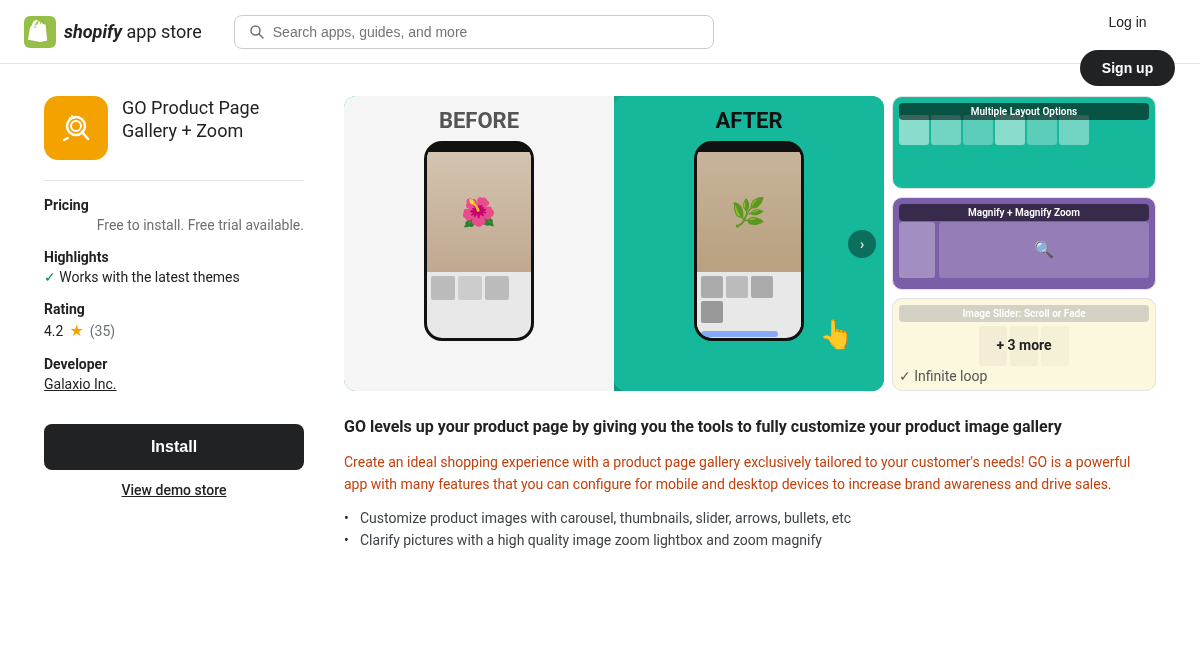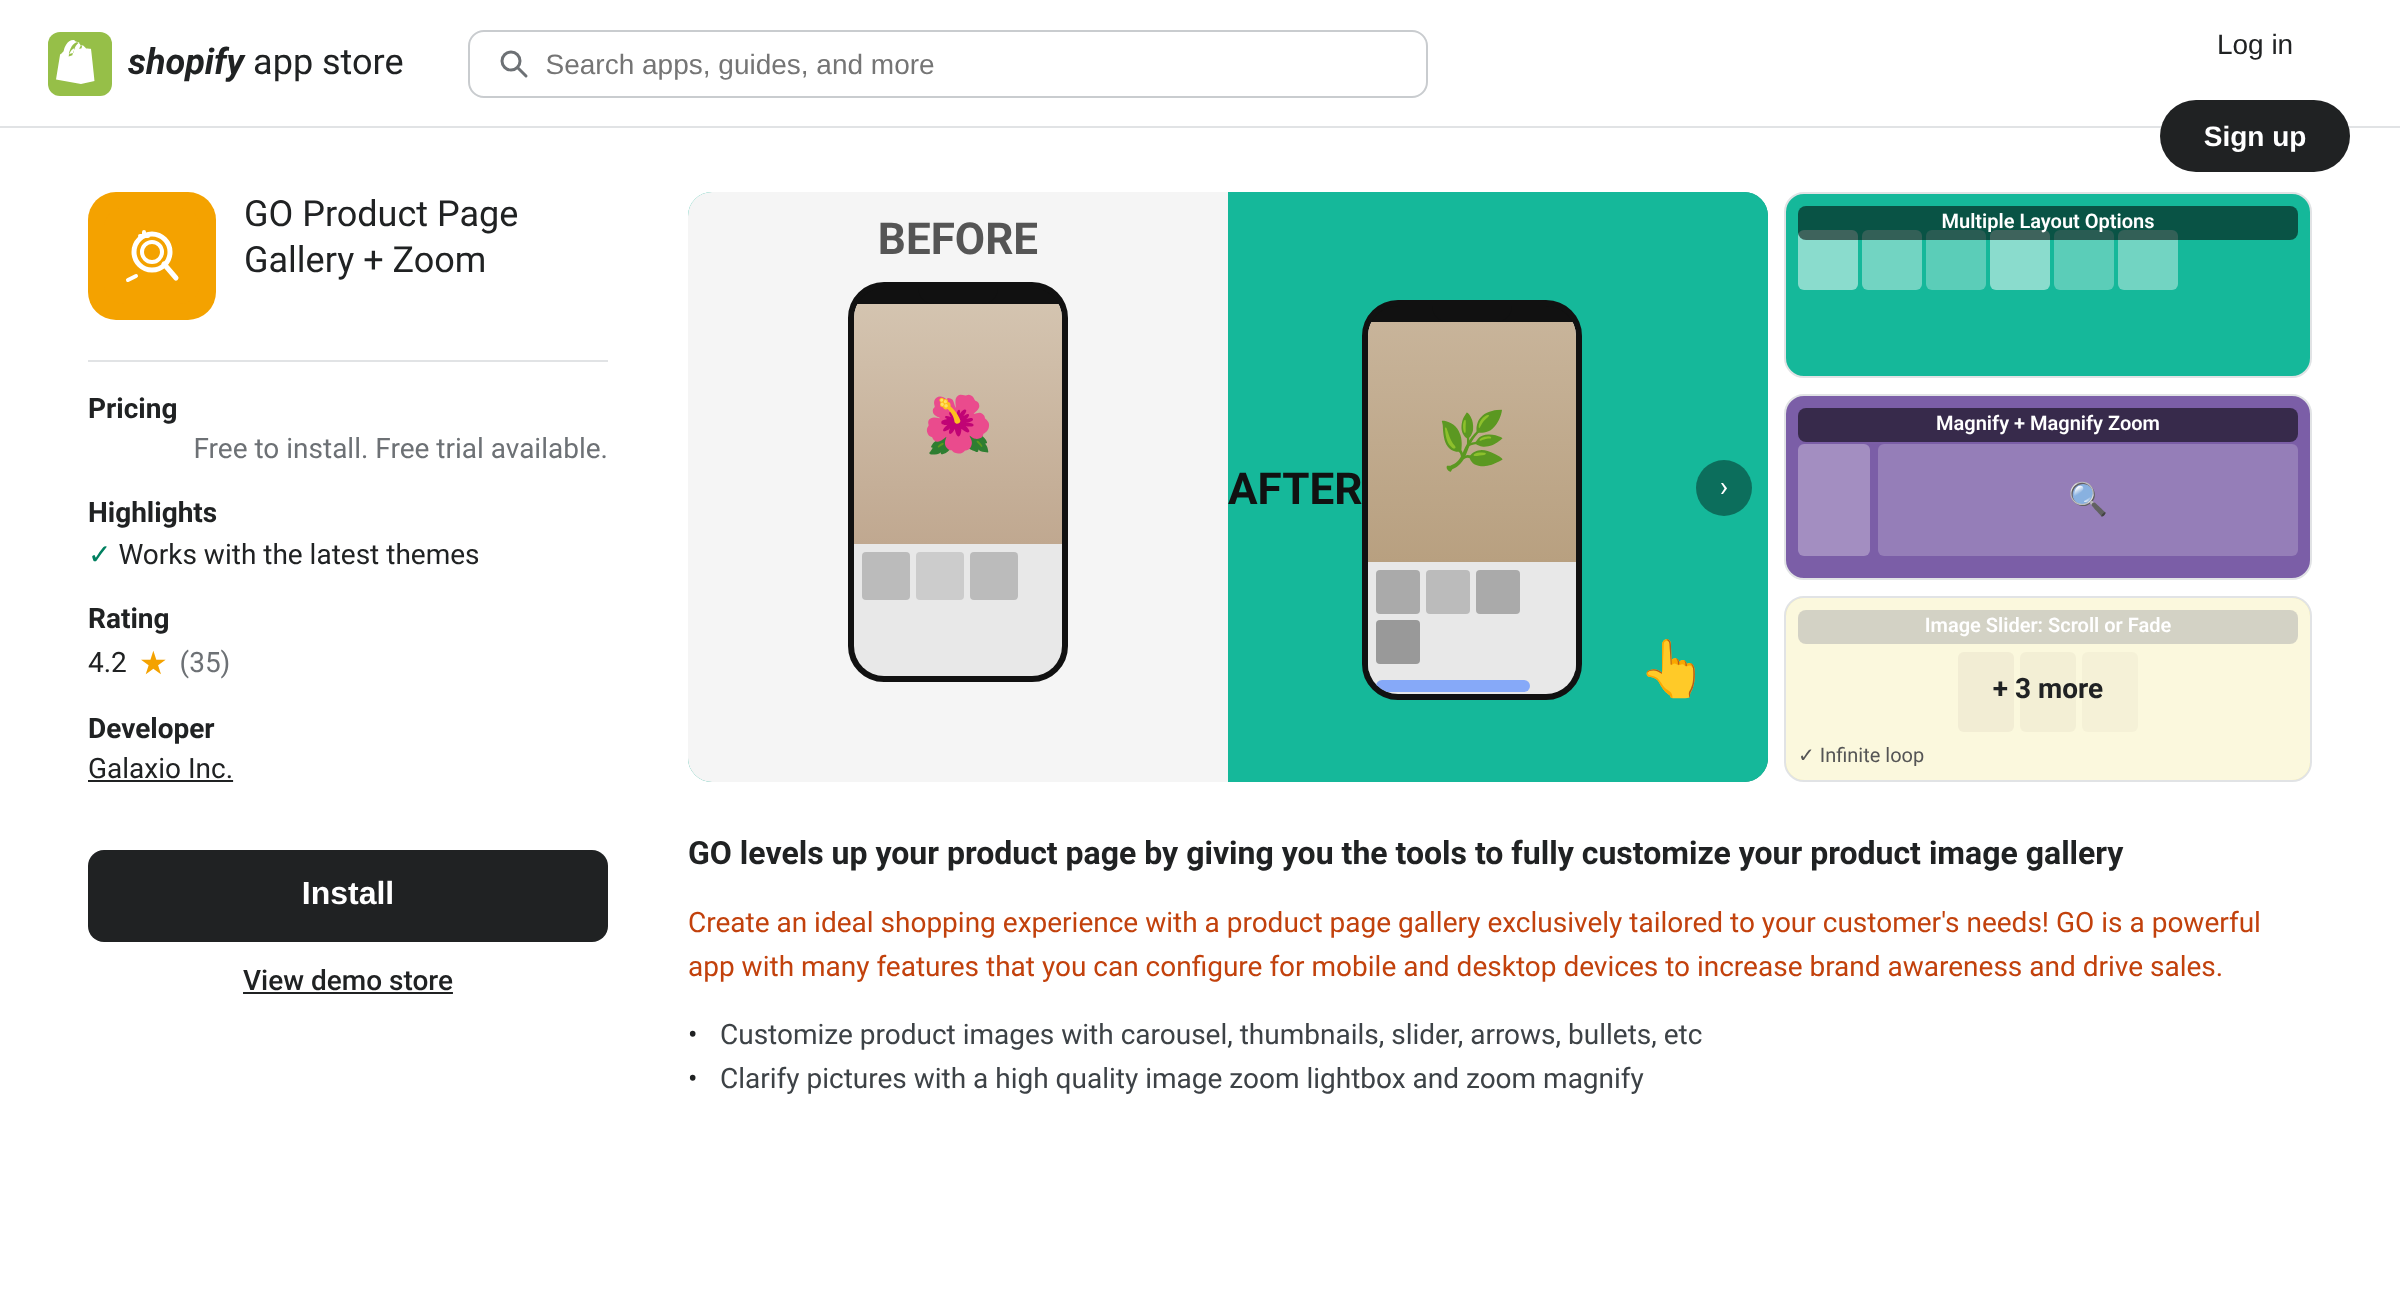--- a/index.html
+++ b/index.html
@@ -88,21 +88,21 @@
     .before-panel {
       flex: 1; background: #f5f5f5; display: flex; flex-direction: column; align-items: center; justify-content: flex-start; padding-top: 12px; position: relative;
     }
     .before-label { font-size: 22px; font-weight: 700; color: #555; margin-bottom: 8px; }
     .phone-mockup {
       width: 110px; height: 200px; background: #111; border-radius: 18px; border: 3px solid #111; position: relative; overflow: hidden; display: flex; flex-direction: column;
     }
     .phone-screen { flex: 1; background: #e8e8e8; overflow: hidden; }
     .phone-notch { width: 40px; height: 8px; background: #111; border-radius: 0 0 8px 8px; margin: 0 auto; }
     .after-panel {
-      flex: 1; background: #15b89a; display: flex; align-items: center; justify-content: flex-start; padding-top: 12px; position: relative;
+      flex: 1; background: #15b89a; display: flex; flex-direction: column; align-items: center; justify-content: flex-start; padding-top: 12px; position: relative; border-radius: 12px;
     }
     .after-label { font-size: 22px; font-weight: 700; color: #111; margin-bottom: 8px; }
     .gallery-chevron {
       position: absolute; right: 8px; top: 50%; transform: translateY(-50%);
       width: 28px; height: 28px; background: rgba(0,0,0,0.4); border-radius: 50%;
       display: flex; align-items: center; justify-content: center; color: white; font-size: 14px;
     }
 
     
     .gallery-thumbs { display: flex; flex-direction: column; gap: 8px; flex: 1; }
@@ -119,21 +119,21 @@
       padding: 3px 4px; border-radius: 4px; text-align: center;
     }
     .thumb-label-dark { background: rgba(0,0,0,0.6); color: #fff; }
     .thumb-more-overlay {
       position: absolute; inset: 0; background: rgba(255,255,255,0.7);
       display: flex; align-items: center; justify-content: center;
     }
     .thumb-more-text { font-size: 14px; font-weight: 700; color: #202223; }
     .thumb-infinite {
       position: absolute; bottom: 6px; left: 6px;
-      font-size: 10px; color: #555; display: flex; align-items: center; gap: 3px;
+      font-size: 14px; color: #555; display: flex; align-items: center; gap: 3px;
     }
 
     
     .description-title { font-size: 16px; font-weight: 700; line-height: 1.5; margin-bottom: 12px; }
     .description-body { font-size: 14px; color: #c2410c; line-height: 1.6; margin-bottom: 14px; }
     .bullet-list { list-style: none; padding-left: 0; }
     .bullet-list li { font-size: 14px; color: #3d4246; margin-bottom: 6px; padding-left: 16px; position: relative; }
     .bullet-list li::before { content: "•"; position: absolute; left: 0; color: #202223; }
   </style>
 </head>

